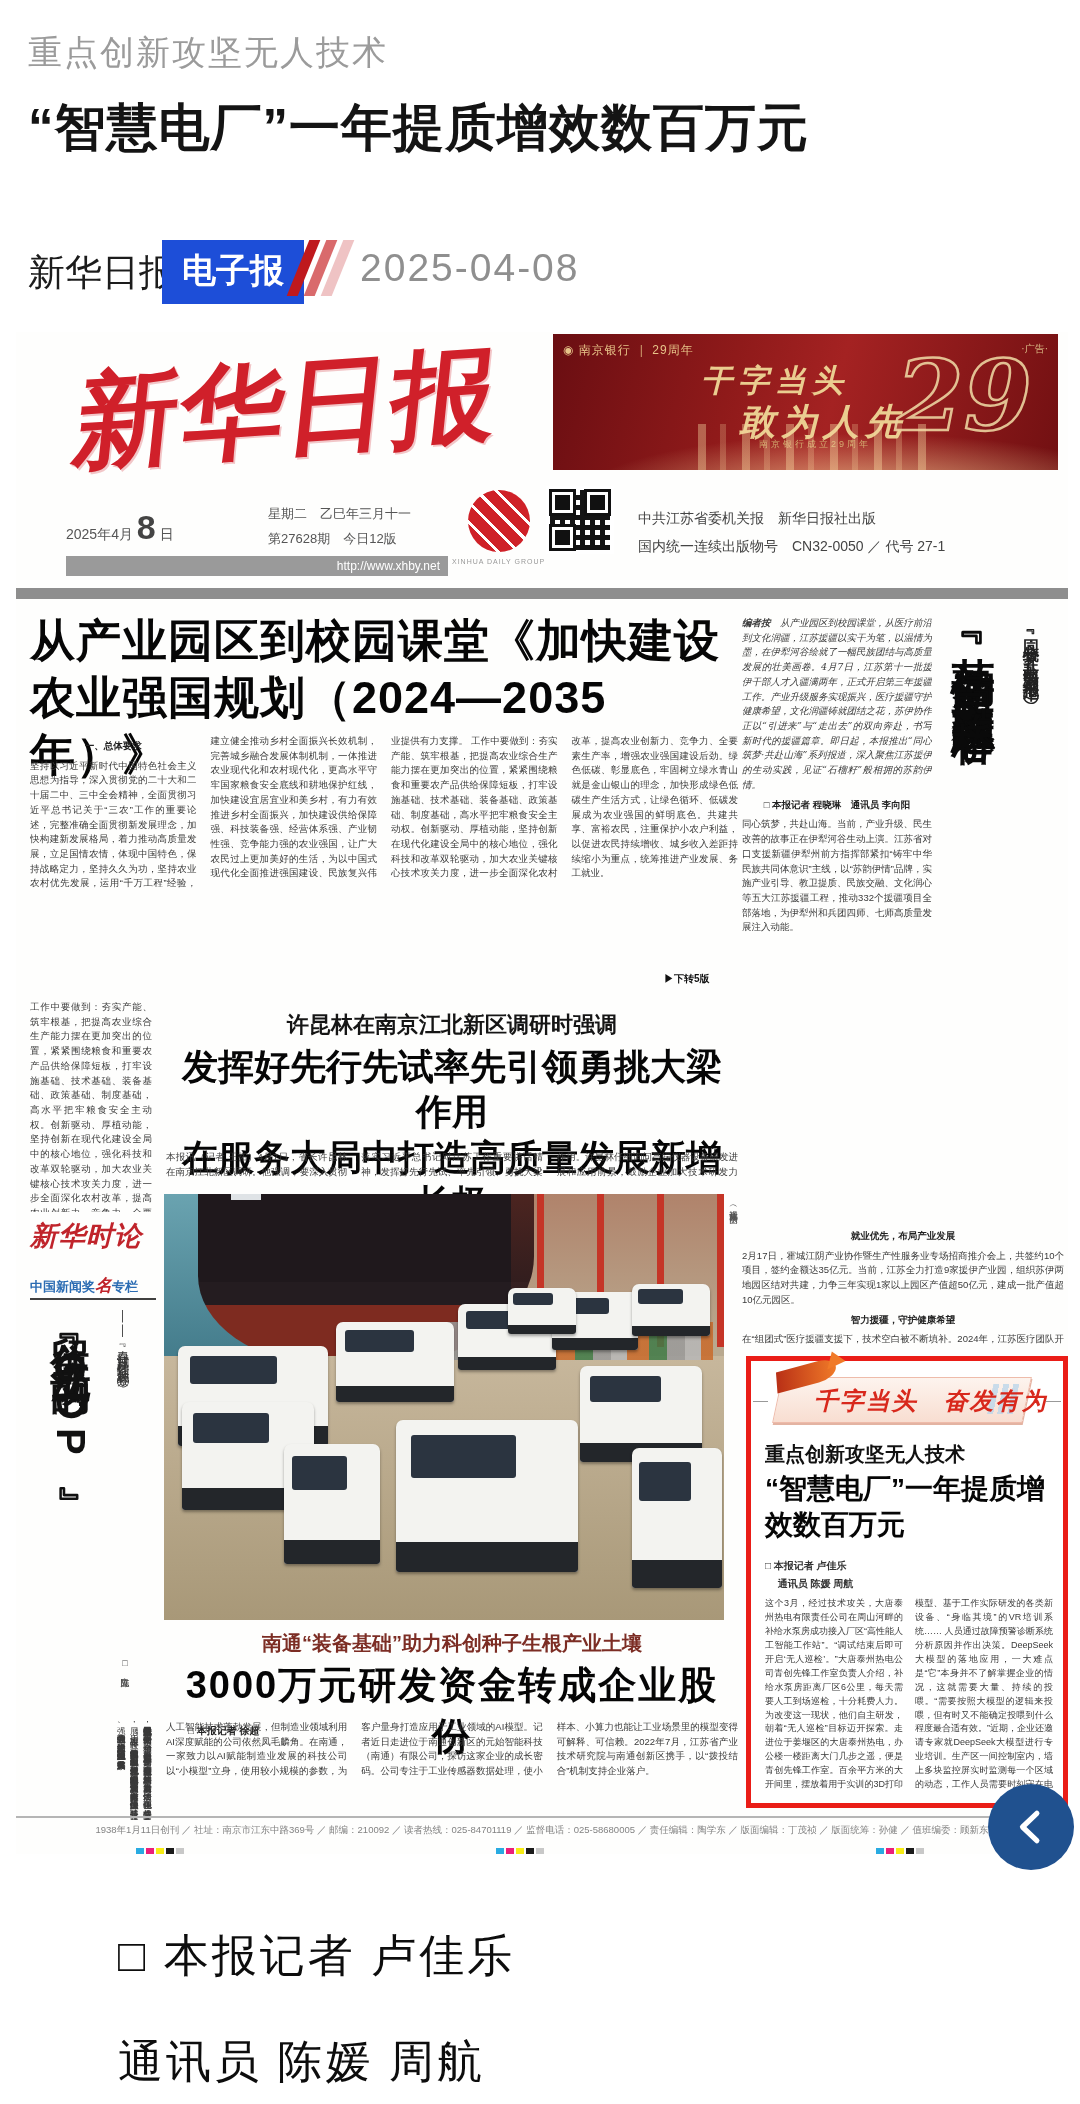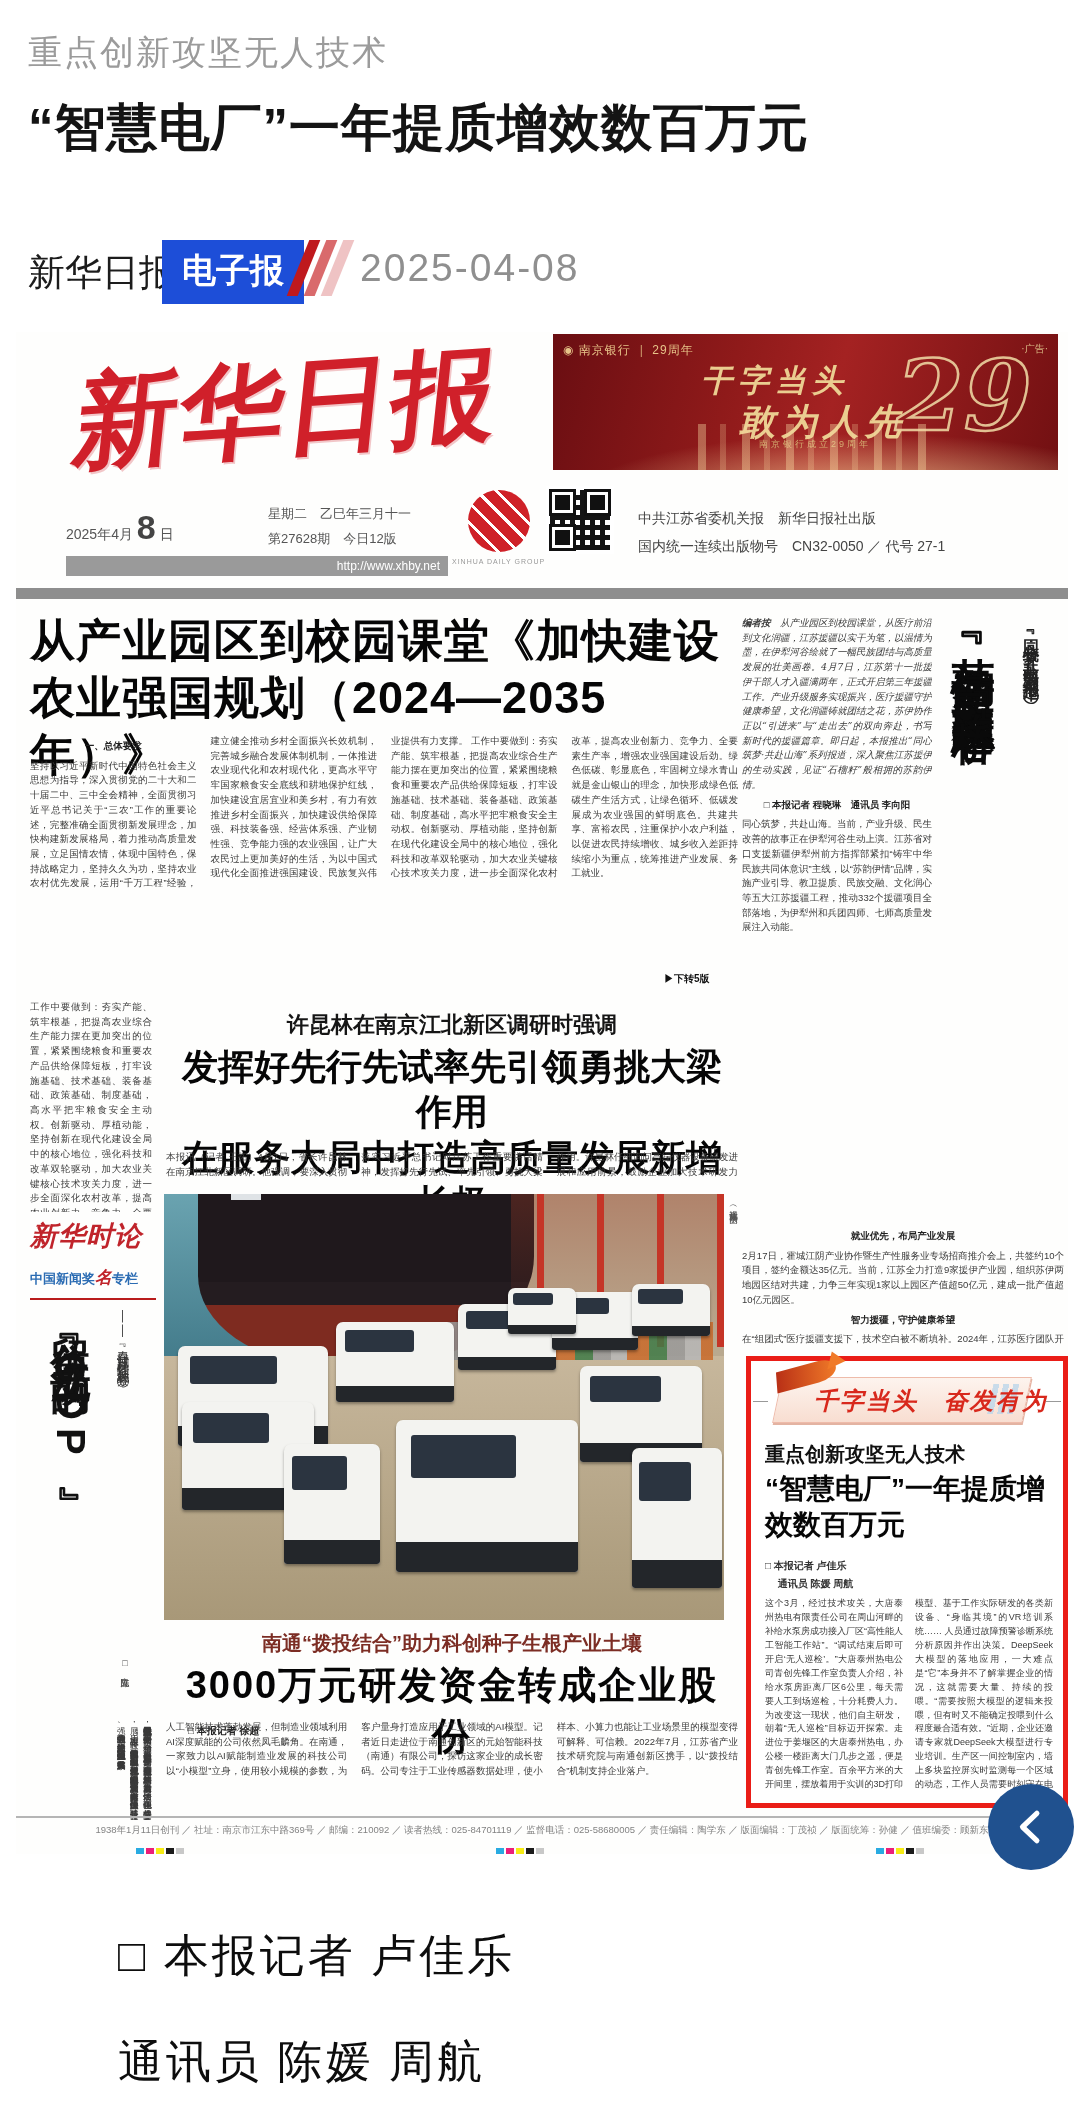--- a/index.html
+++ b/index.html
@@ -60,23 +60,23 @@
   .bodyA{left:14px;top:402px;width:708px;height:254px;column-count:4;column-gap:14px;}
   .main-turn{left:648px;top:640px;font-size:10px;}
   
   .blockB{left:726px;top:284px;width:190px;height:598px;}
   .ed-note{font-style:italic;font-family:"DejaVu Serif",serif;}
   .blockC{left:726px;top:892px;width:322px;height:120px;}
   .suyun-hl{left:928px;top:286px;height:744px;font-size:43px;font-weight:900;color:#0a0a0a;letter-spacing:5px;line-height:1.4;}
   .suyun-tag{left:1004px;top:292px;height:600px;font-size:16px;font-weight:700;color:#222;letter-spacing:3px;}
   
   .leftfill{left:14px;top:668px;width:122px;height:212px;}
-  .shilun{left:14px;top:886px;width:126px;height:80px;border-bottom:2px solid #b91c1c;}
+  .shilun{left:14px;top:886px;width:126px;height:80px;border-bottom:2px solid #404040;}
   .sl-1{font-size:27px;font-weight:900;color:#c0242b;font-style:italic;letter-spacing:1px;}
-  .sl-2{font-size:13px;font-weight:800;color:#2b6cb3;margin-top:12px;}
+  .sl-2{font-size:13px;font-weight:800;color:#2b6cb3;margin-top:20px;}
   .sl-ming{color:#c0242b;font-style:italic;font-size:17px;font-family:"DejaVu Serif",serif;}
   .gdp-hl{left:28px;top:972px;height:420px;font-size:40px;font-weight:900;color:#111;letter-spacing:8px;}
   .gdp-series{left:98px;top:978px;height:340px;font-size:12.5px;color:#333;letter-spacing:2px;}
   .gdp-author{left:102px;top:1326px;height:60px;font-size:9px;color:#444;}
   .leftvfill{left:14px;top:1388px;width:124px;height:100px;font-size:8.5px;}
   
   .xk-kicker{left:150px;top:678px;width:572px;text-align:center;font-size:22px;font-weight:800;color:#151515;}
   .xk-hl{left:150px;top:712px;width:572px;text-align:center;font-size:36px;font-weight:900;color:#060606;line-height:1.26;}
   .xk-body{left:150px;top:818px;width:572px;height:42px;column-count:3;column-gap:14px;}
   
@@ -289,21 +289,21 @@
             <div class="chs"></div>
           </div>
           <div class="truck" style="left: 120px; top: 250px; width: 96px; height: 120px;">
             <div class="win"></div>
             <div class="chs"></div>
           </div>
         </div>
     </div>
     <div class="abs ph-cap v">（视觉江苏网供图）</div>
 
-    <div class="abs nt-kicker">南通“拨投结合”助力科创种子生根产业土壤</div>
+    <div class="abs nt-kicker">南通“装备基础”助力科创种子生根产业土壤</div>
     <div class="abs nt-hl">3000万元研发资金转成企业股份</div>
     <div class="abs nt-byline">□ 本报记者 徐超</div>
     <div class="abs nt-body bodytext">
       <span>人工智能技术蓬勃发展，但制造业领域利用AI深度赋能的公司依然凤毛麟角。在南通，一家致力以AI赋能制造业发展的科技公司以“小模型”立身，使用较小规模的参数，为客户量身打造应用于工业领域的AI模型。记者近日走进位于南通创新区的元始智能科技（南通）有限公司，探访这家企业的成长密码。公司专注于工业传感器数据处理，使小样本、小算力也能让工业场景里的模型变得可解释、可信赖。2022年7月，江苏省产业技术研究院与南通创新区携手，以“拨投结合”机制支持企业落户。</span>
     </div>
 
     <div class="abs redbox">
       <span class="rb-dash" style="left:2px;">—</span>
       <span class="rb-dash" style="right:2px;">—</span>
       <div class="ribbon">

